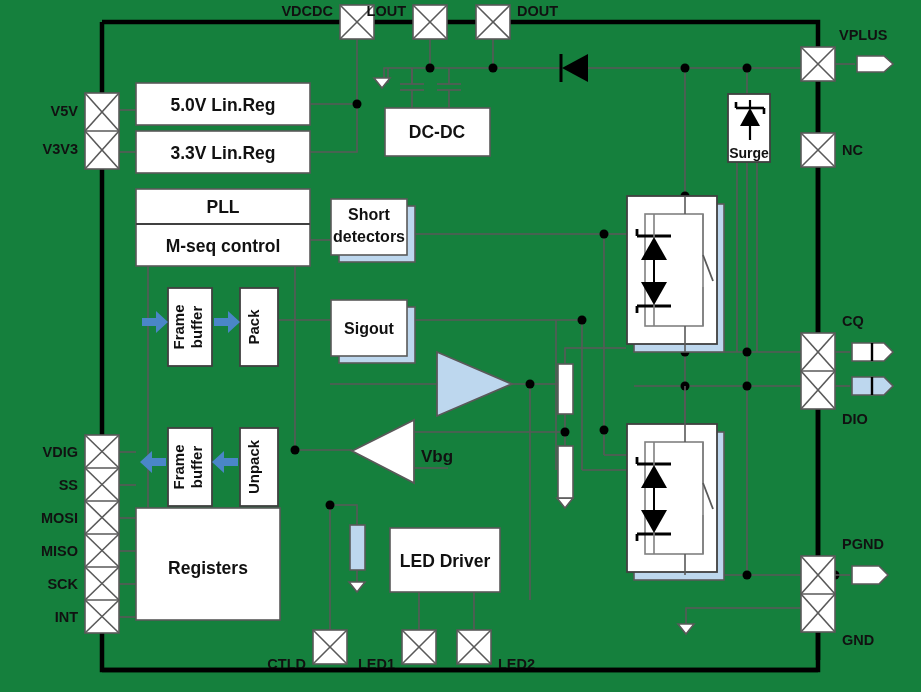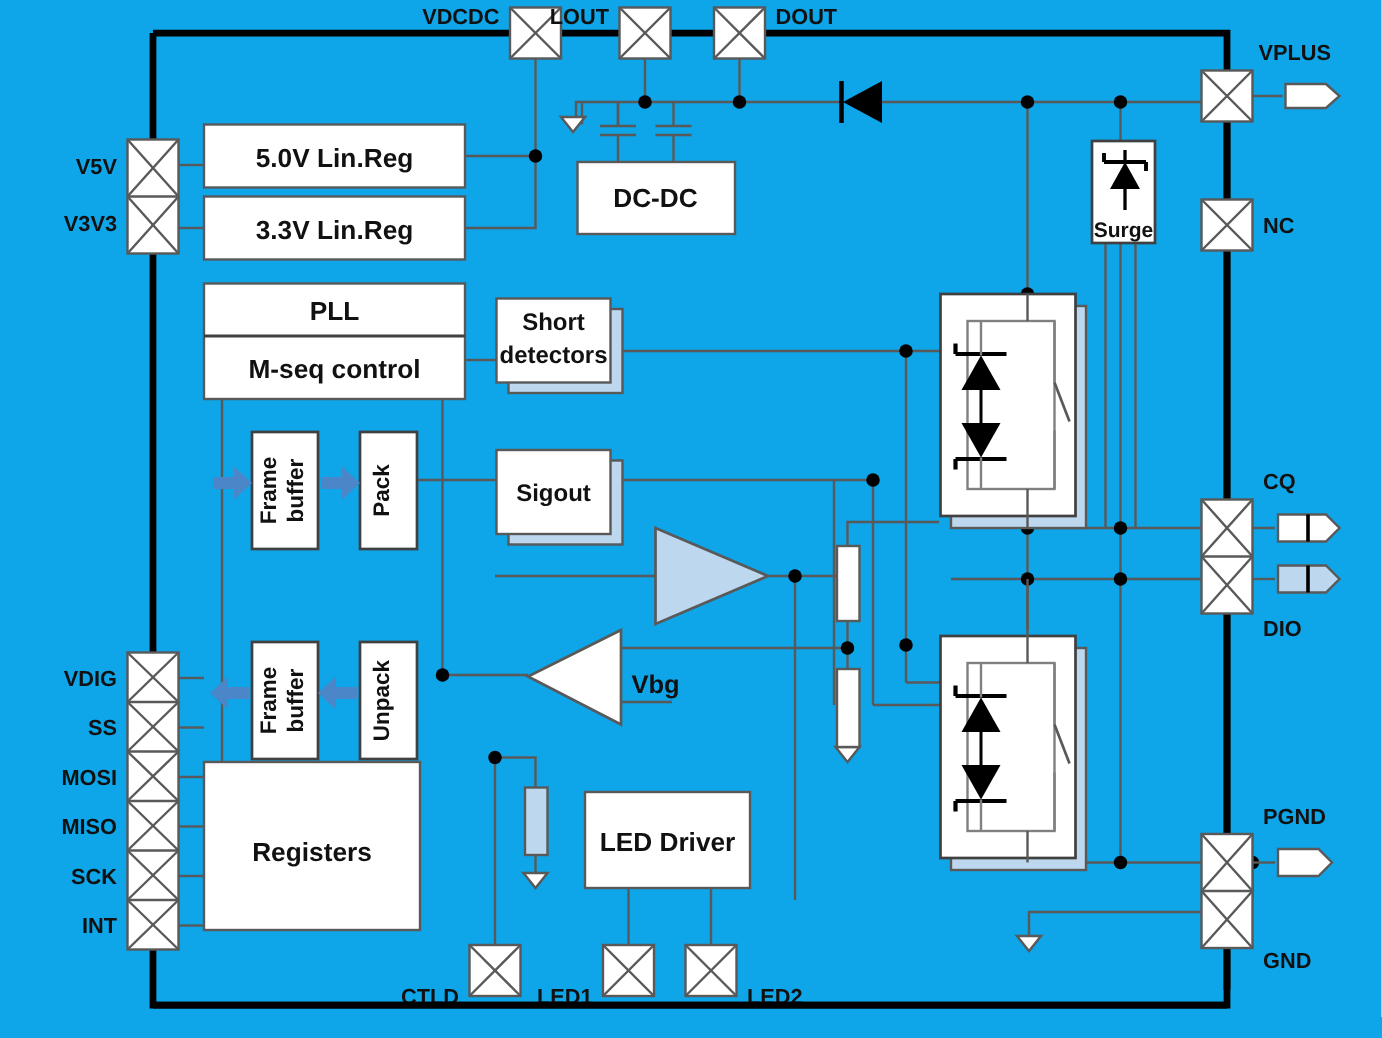--- a/index.html
+++ b/index.html
@@ -1,17 +1,17 @@
 <!DOCTYPE html>
 <html><head>
 <meta charset="utf-8">
 <style>
   html,body{margin:0;padding:0;background:#ffffff;}
   body{width:921px;height:692px;font-family:"Liberation Sans",sans-serif;}
-  #stage{position:relative;width:921px;height:692px;overflow:hidden;background:#0ea5e9;}
+  #stage{position:relative;width:921px;height:692px;overflow:hidden;background:#15803d;}
   svg{display:block;}
   .lbl{font-family:"Liberation Sans",sans-serif;font-weight:bold;fill:#111111;}
   .blklbl{font-family:"Liberation Sans",sans-serif;font-weight:bold;fill:#111111;}
 </style>
 </head>
 <body>
 
 <div id="stage">
 <svg width="921" height="692" viewBox="0 0 921 692" xmlns="http://www.w3.org/2000/svg">
 

